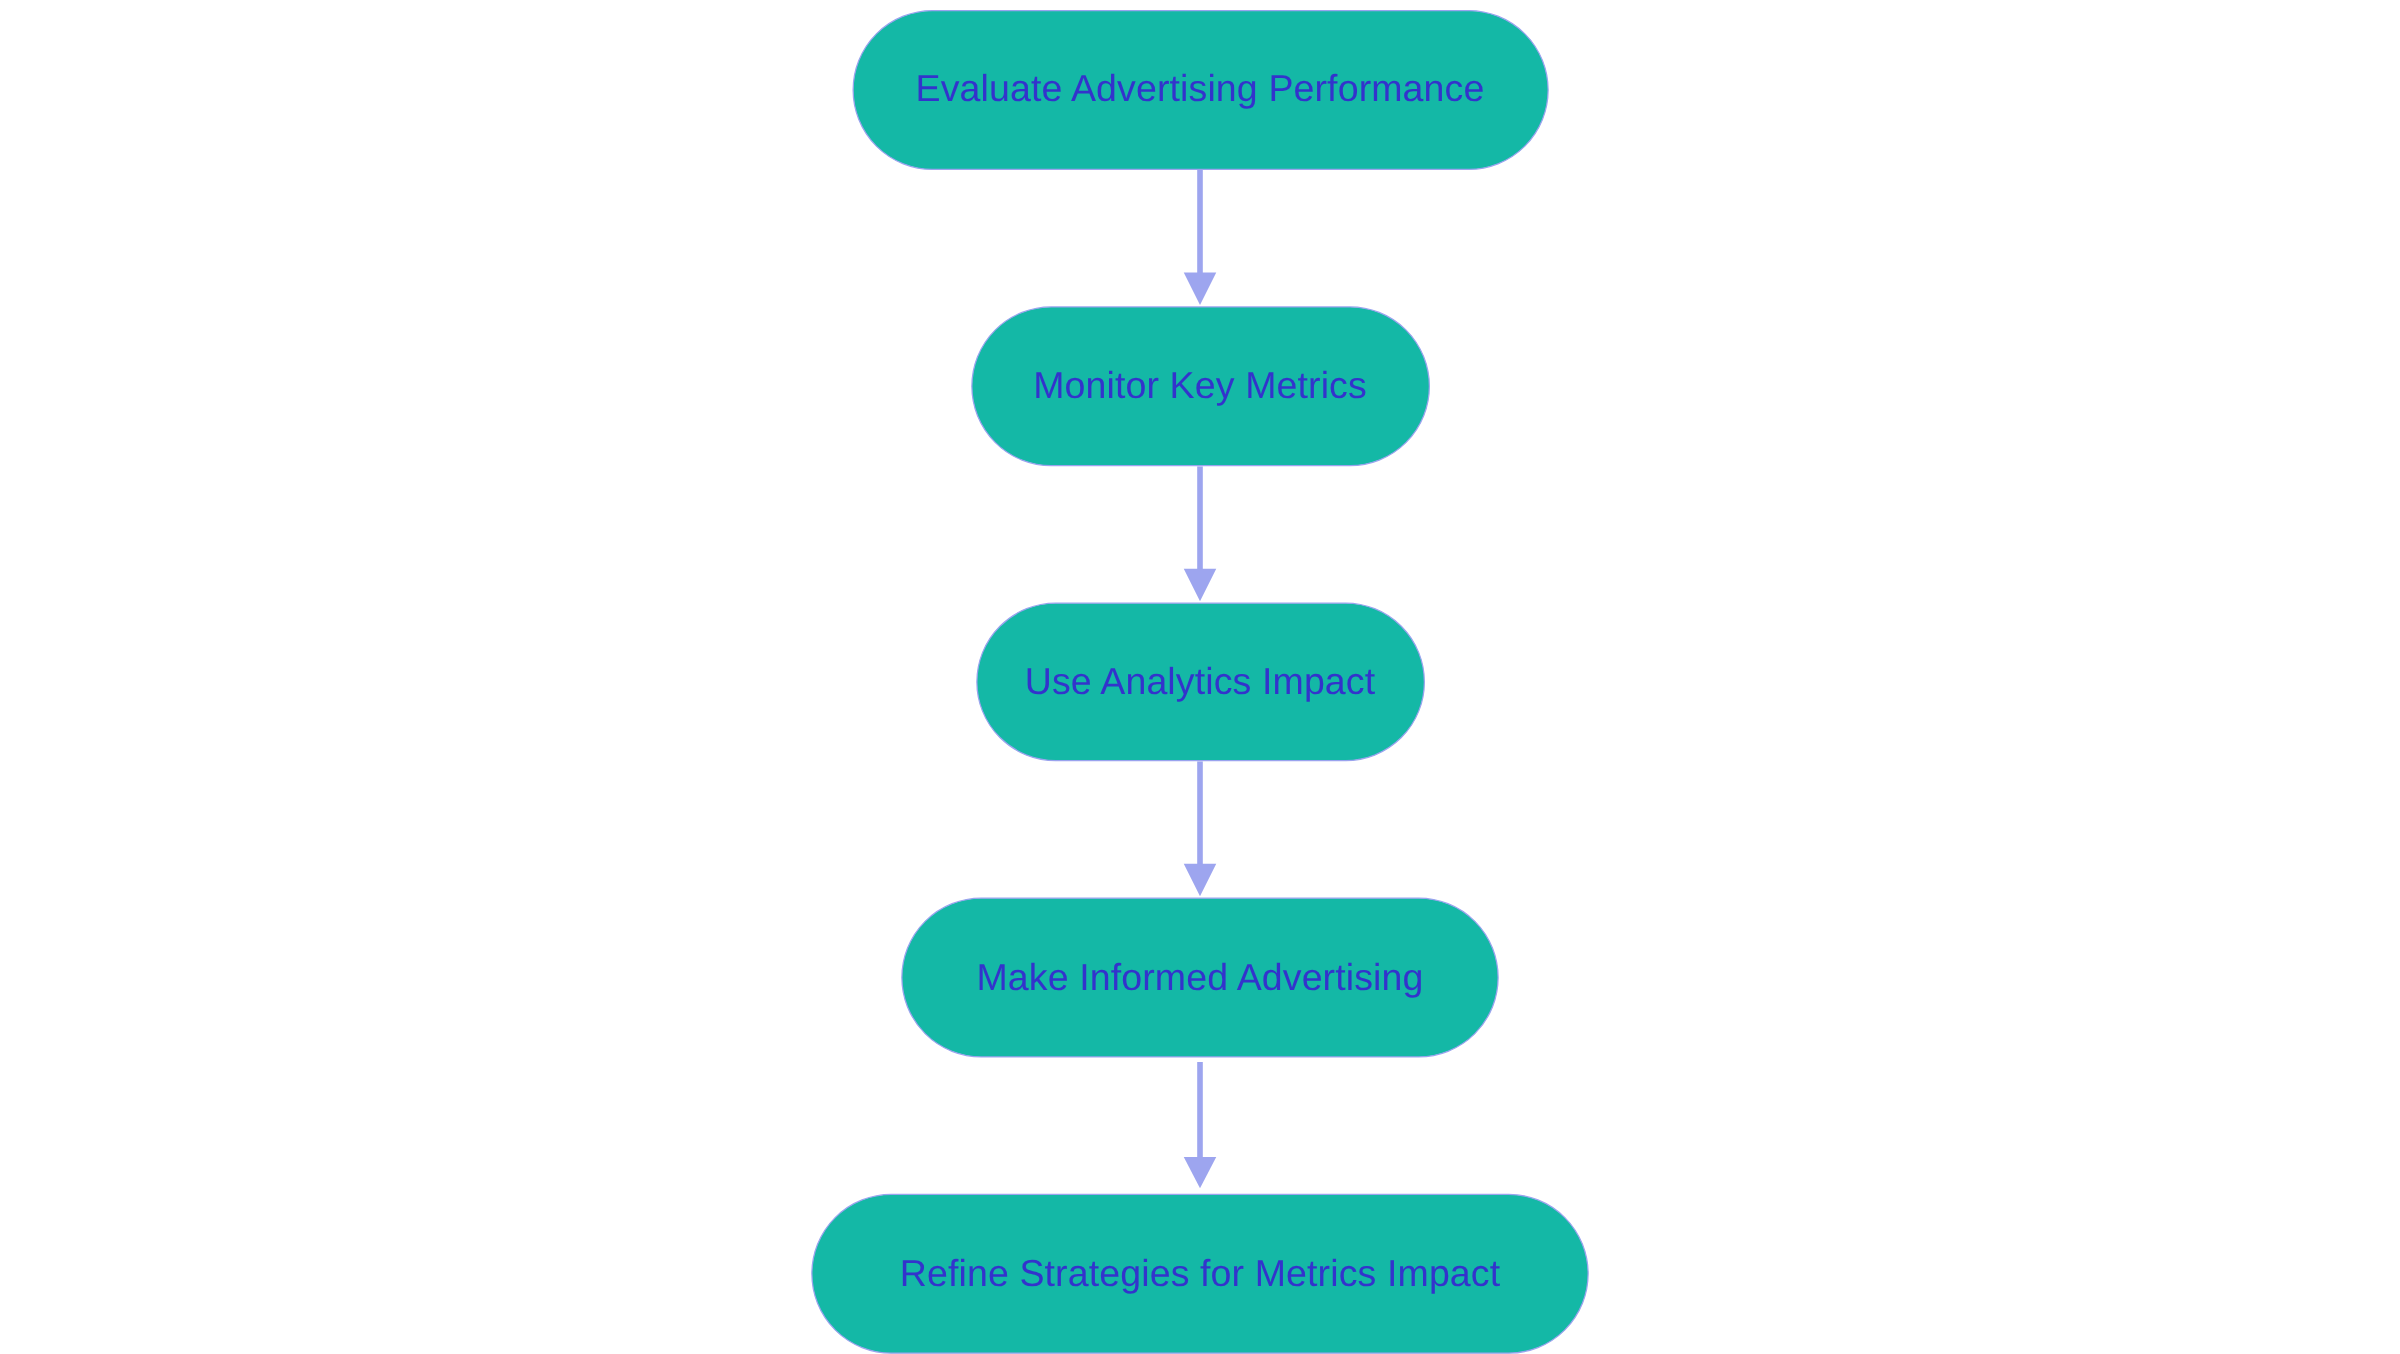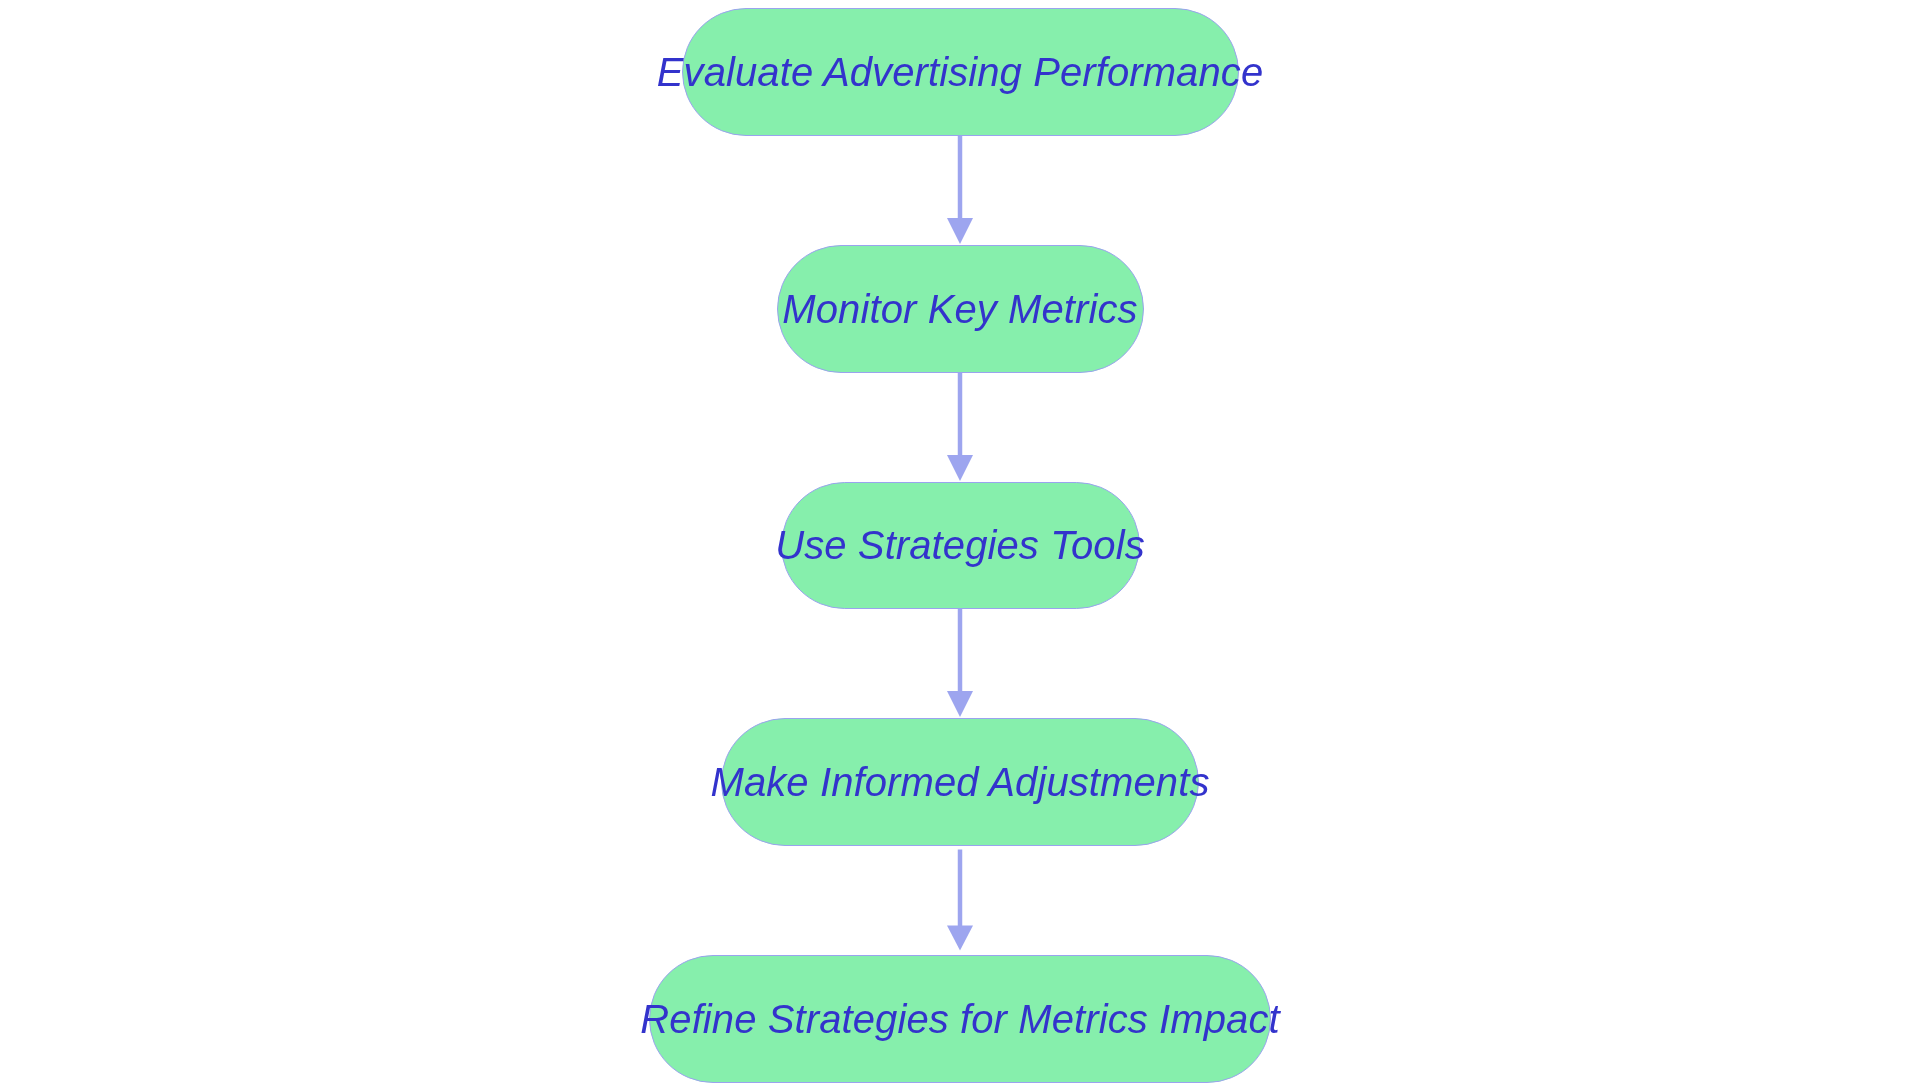--- a/index.html
+++ b/index.html
@@ -32,34 +32,33 @@
     flex-direction: column;
     align-items: center;
     justify-content: flex-start;
   }
 
   
   .flow-node {
     box-sizing: border-box;
     height: 128px;
     border-radius: 64px;
-    background: #86efac;
+    background: #14b8a6;
     border: 1.6px solid #9aa3ee;
     display: flex;
     align-items: center;
     justify-content: center;
     text-align: center;
     color: #3333cc;
-    font-size: 40px;
+    font-size: 30px;
     font-weight: 400;
     line-height: 1.1;
     letter-spacing: 0.1px;
     white-space: nowrap;
     padding: 0 46px;
-    font-style: italic;
   }
 
   .node-label {
     display: block;
     color: #3333cc;
   }
 
   
   .node-w1 { width: 557px; }
   .node-w2 { width: 367px; }
@@ -97,30 +96,30 @@
     <div class="flow-node node-w2">
       <span class="node-label">Monitor Key Metrics</span>
     </div>
 
     <svg class="flow-connector" viewBox="0 0 40 109">
       <line x1="20" y1="0" x2="20" y2="86" stroke="#9da5ef" stroke-width="4.5"></line>
       <polygon points="20,108 7,82 33,82" fill="#9da5ef"></polygon>
     </svg>
 
     <div class="flow-node node-w3">
-      <span class="node-label">Use Strategies Tools</span>
+      <span class="node-label">Use Analytics Impact</span>
     </div>
 
     <svg class="flow-connector" viewBox="0 0 40 109">
       <line x1="20" y1="0" x2="20" y2="86" stroke="#9da5ef" stroke-width="4.5"></line>
       <polygon points="20,108 7,82 33,82" fill="#9da5ef"></polygon>
     </svg>
 
     <div class="flow-node node-w4">
-      <span class="node-label">Make Informed Adjustments</span>
+      <span class="node-label">Make Informed Advertising</span>
     </div>
 
     <svg class="flow-connector" viewBox="0 0 40 102">
       <line x1="20" y1="0" x2="20" y2="80" stroke="#9da5ef" stroke-width="4.5"></line>
       <polygon points="20,101 7,76 33,76" fill="#9da5ef"></polygon>
     </svg>
 
     <div class="flow-node node-w5">
       <span class="node-label">Refine Strategies for Metrics Impact</span>
     </div>

